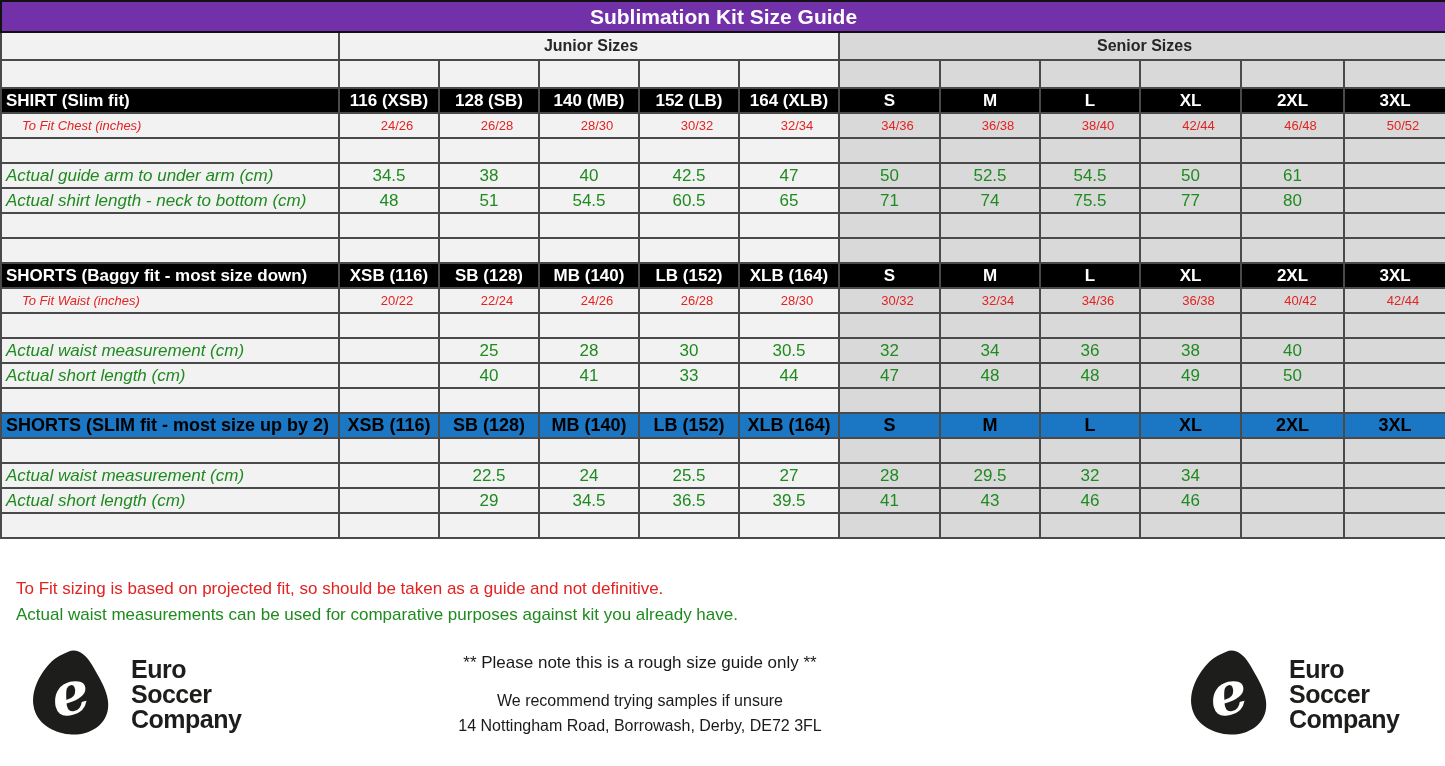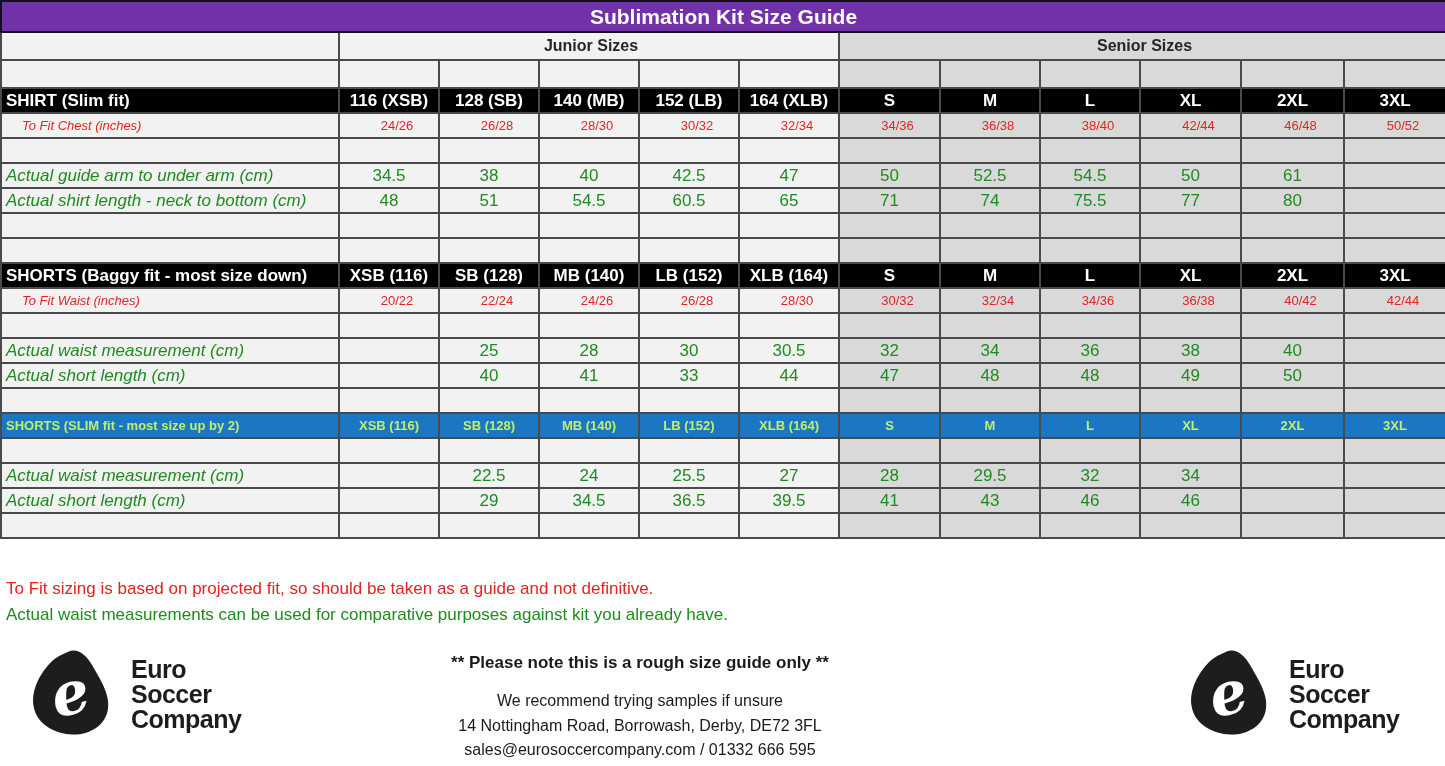--- a/index.html
+++ b/index.html
@@ -18,34 +18,34 @@
   td.lbl{text-align:left;background:var(--jrbg);}
   td.jr{background:var(--jrbg);text-align:center;}
   td.sr{background:var(--srbg);text-align:center;}
 
   tr.r-title td{background:var(--purple);color:#fff;font-weight:bold;font-size:21px;
     text-align:center;height:31px;border-color:#111;}
   tr.r-group td{font-weight:bold;color:#262626;font-size:16px;text-align:center;height:28px;padding-left:8px;}
   tr.r-spacer_tall td{height:28px;}
 
   tr.r-black td{background:var(--blackrow) !important;color:#fff;font-weight:bold;font-size:17px;}
-  tr.r-blue td{background:var(--blue) !important;color:#bef264;font-weight:bold;font-size:13px;}
+  tr.r-blue td{background:var(--blue) !important;color:#000000;font-weight:bold;font-size:18px;}
   tr.r-black td.lbl, tr.r-blue td.lbl{text-align:left;}
   tr.r-black td.jr, tr.r-black td.sr, tr.r-blue td.jr, tr.r-blue td.sr{text-align:center;}
 
   tr.r-red td{color:var(--red);font-size:13px;padding-left:20px;}
   tr.r-green td{color:var(--green);font-size:17px;}
   tr.r-red td.lbl, tr.r-green td.lbl{font-style:italic;}
 
-  .notes{position:absolute;left:6px;top:576px;line-height:26px;font-size:17px;}
+  .notes{position:absolute;left:16px;top:576px;line-height:26px;font-size:17px;}
   .note-red{color:var(--red);}
   .note-green{color:var(--green);}
 
   .footer-center{position:absolute;left:140px;width:1000px;top:653px;text-align:center;color:#1a1a1a;}
-  .footer-center .bold-line{font-weight:bold;font-size:17px;margin-bottom:16px;}
+  .footer-center .bold-line{font-weight:normal;font-size:17px;margin-bottom:16px;}
   .footer-center .plain-line{font-size:16px;line-height:24.5px;}
 
   .logo{position:absolute;top:646px;display:flex;align-items:center;gap:10px;}
   .logo-left{left:25px;}
   .logo-right{left:1183px;}
   .logo-words{font-weight:bold;font-size:25px;line-height:25px;letter-spacing:-0.5px;color:#1d1d1b;}
   .logo-mark{width:96px;height:96px;}
 </style>
 </head>
 <body>
@@ -359,21 +359,20 @@
       <div>Euro</div>
       <div>Soccer</div>
       <div>Company</div>
     </div>
   </div>
 
   <div class="footer-center">
     <div class="bold-line">** Please note this is a rough size guide only **</div>
     <div class="plain-line">We recommend trying samples if unsure</div>
     <div class="plain-line">14 Nottingham Road, Borrowash, Derby, DE72 3FL</div>
-    <div class="plain-line">sales@eurosoccercompany.com / 01332 666 595</div>
   </div>
 
   <div class="logo logo-right">
     <svg class="logo-mark" viewBox="0 0 100 100">
       <path d="M45,6 C54,2 63,8 70,20 C78,34 90,52 86,68 C82,85 64,94 46,92 C28,90 12,80 9,63 C6,46 16,28 28,16 C33,11 39,9 45,6 Z" fill="#1d1d1b"></path>
       <text x="47" y="70" font-family="DejaVu Serif, serif" font-style="italic" font-weight="bold" font-size="62" fill="#ffffff" text-anchor="middle" transform="rotate(-14 50 50)">e</text>
     </svg>
     <div class="logo-words">
       <div>Euro</div>
       <div>Soccer</div>

